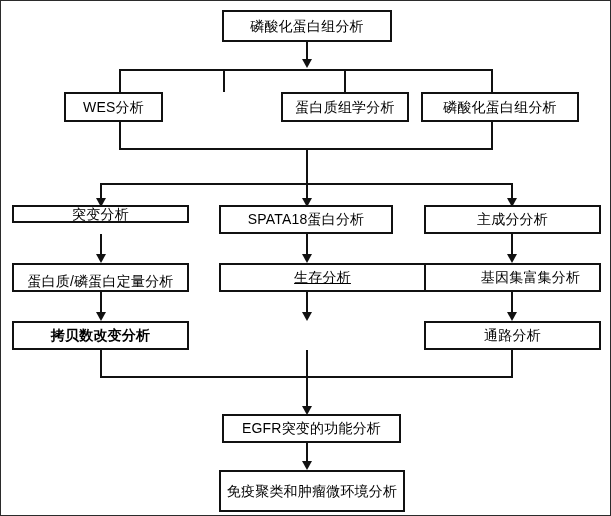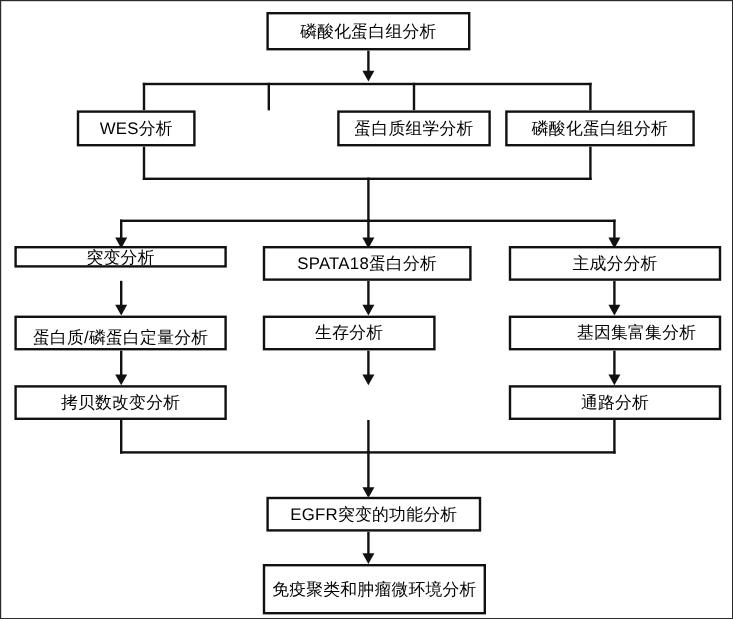--- a/index.html
+++ b/index.html
@@ -96,35 +96,35 @@
   <div class="ln v" style="left:99px;top:233px;height:21px;"></div>
   <div class="arrow" style="left:95px;top:253px;"></div>
   <div class="ln v" style="left:305px;top:233px;height:21px;"></div>
   <div class="arrow" style="left:301px;top:253px;"></div>
   <div class="ln v" style="left:510px;top:233px;height:21px;"></div>
   <div class="arrow" style="left:506px;top:253px;"></div>
 
   <div class="node" style="left:11px;top:262px;width:177px;height:29px;align-items:flex-end;">
     <span>蛋白质/磷蛋白定量分析</span>
   </div>
-  <div class="node" style="left:218px;top:262px;width:144px;height:29px;">
+  <div class="node" style="left:218px;top:262px;width:207px;height:29px;text-decoration:underline;">
     <span>生存分析</span>
   </div>
   <div class="node" style="left:423px;top:262px;width:177px;height:29px;padding-left:40px;">
     <span>基因集富集分析</span>
   </div>
 
   <div class="ln v" style="left:99px;top:291px;height:21px;"></div>
   <div class="arrow" style="left:95px;top:311px;"></div>
   <div class="ln v" style="left:305px;top:291px;height:21px;"></div>
   <div class="arrow" style="left:301px;top:311px;"></div>
   <div class="ln v" style="left:510px;top:291px;height:21px;"></div>
   <div class="arrow" style="left:506px;top:311px;"></div>
 
-  <div class="node" style="left:11px;top:320px;width:177px;height:29px;">
+  <div class="node" style="left:11px;top:320px;width:177px;height:29px;font-weight:bold;">
     <span>拷贝数改变分析</span>
   </div>
   <div class="node" style="left:423px;top:320px;width:177px;height:29px;">
     <span>通路分析</span>
   </div>
 
   <div class="ln v" style="left:99px;top:349px;height:28px;"></div>
   <div class="ln v" style="left:305px;top:349px;height:28px;"></div>
   <div class="ln v" style="left:510px;top:349px;height:28px;"></div>
   <div class="ln h" style="left:99px;top:375px;width:413px;"></div>

